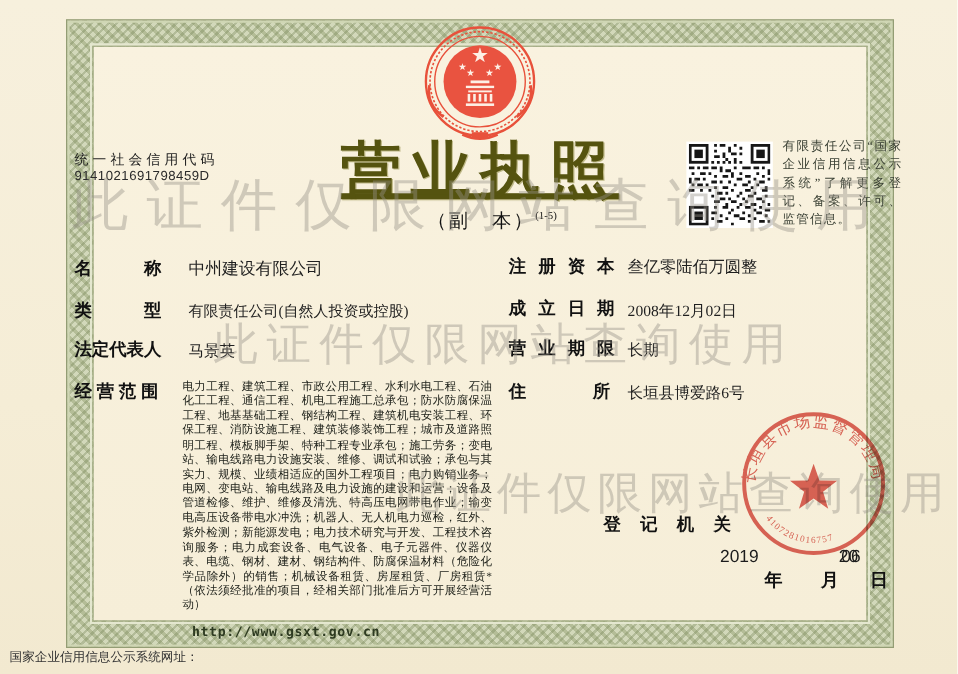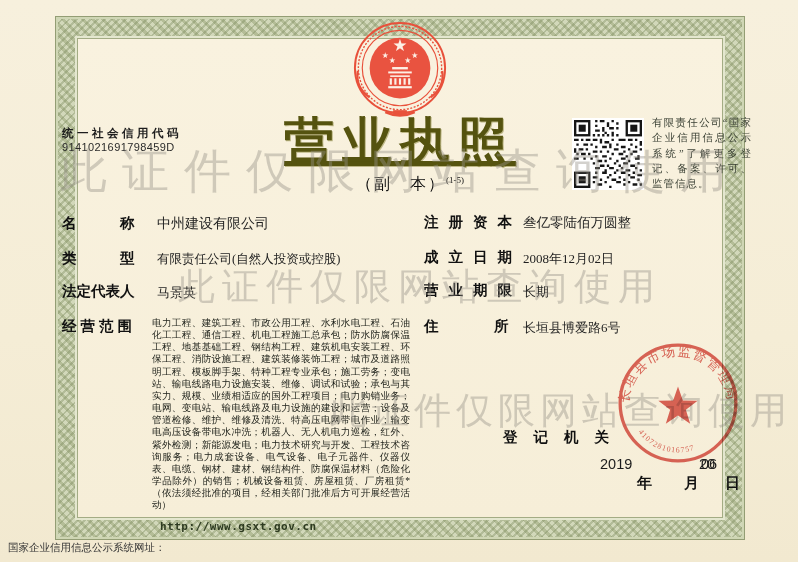--- a/index.html
+++ b/index.html
@@ -29,21 +29,21 @@
     background:linear-gradient(180deg,#f9f2df,#f6eed8);
     border:1px solid #a3ac84;
     box-shadow:0 0 0 2px #e4e7cf;
   }
 
   
   .emblem{z-index:4;}
 
   
   .credit{left:62px;top:126px;z-index:3;}
-  .credit-label{font-family:"Liberation Sans",sans-serif;font-weight:bold;font-size:11.5px;letter-spacing:3.5px;color:#1d1d1d;}
+  .credit-label{font-family:"Liberation Sans",sans-serif;font-weight:normal;font-size:11.5px;letter-spacing:3.5px;color:#1d1d1d;}
   .credit-value{margin-top:0;font-family:"Liberation Sans",sans-serif;font-size:11px;letter-spacing:.4px;color:#2a2a2a;}
 
   
   .title{
     left:263px;top:108px;width:274px;text-align:center;
     font-size:50px;font-weight:bold;letter-spacing:8px;
     color:#55530f;z-index:2;
     text-shadow:1px 1px 0 rgba(120,115,30,.45);
     white-space:nowrap;
     text-decoration:underline;

